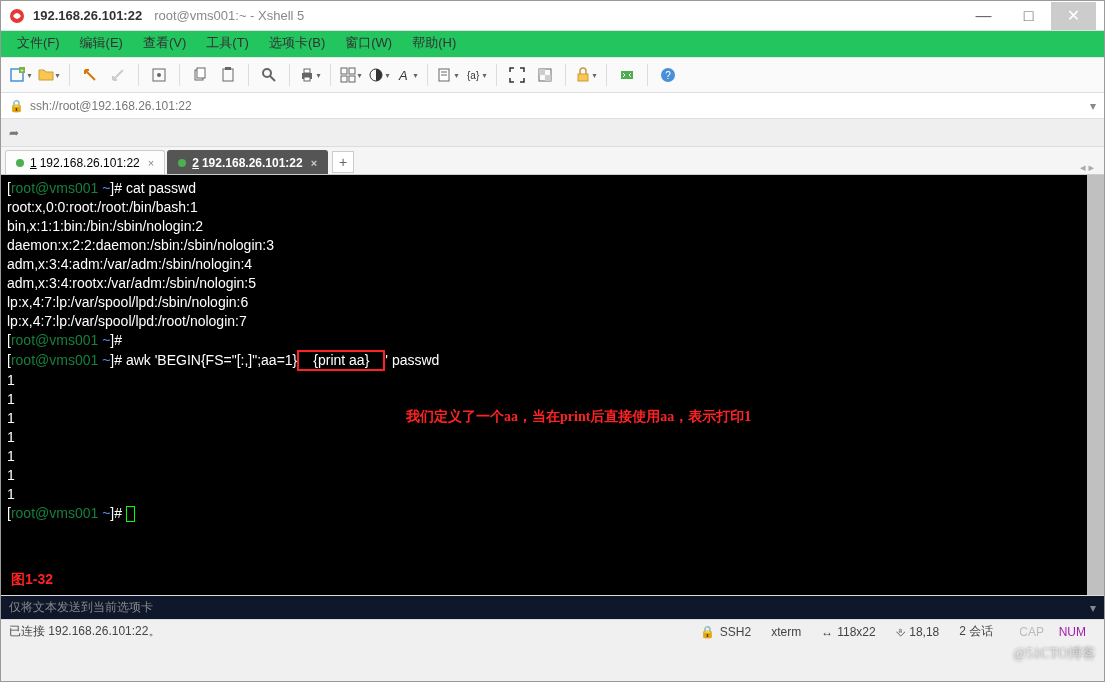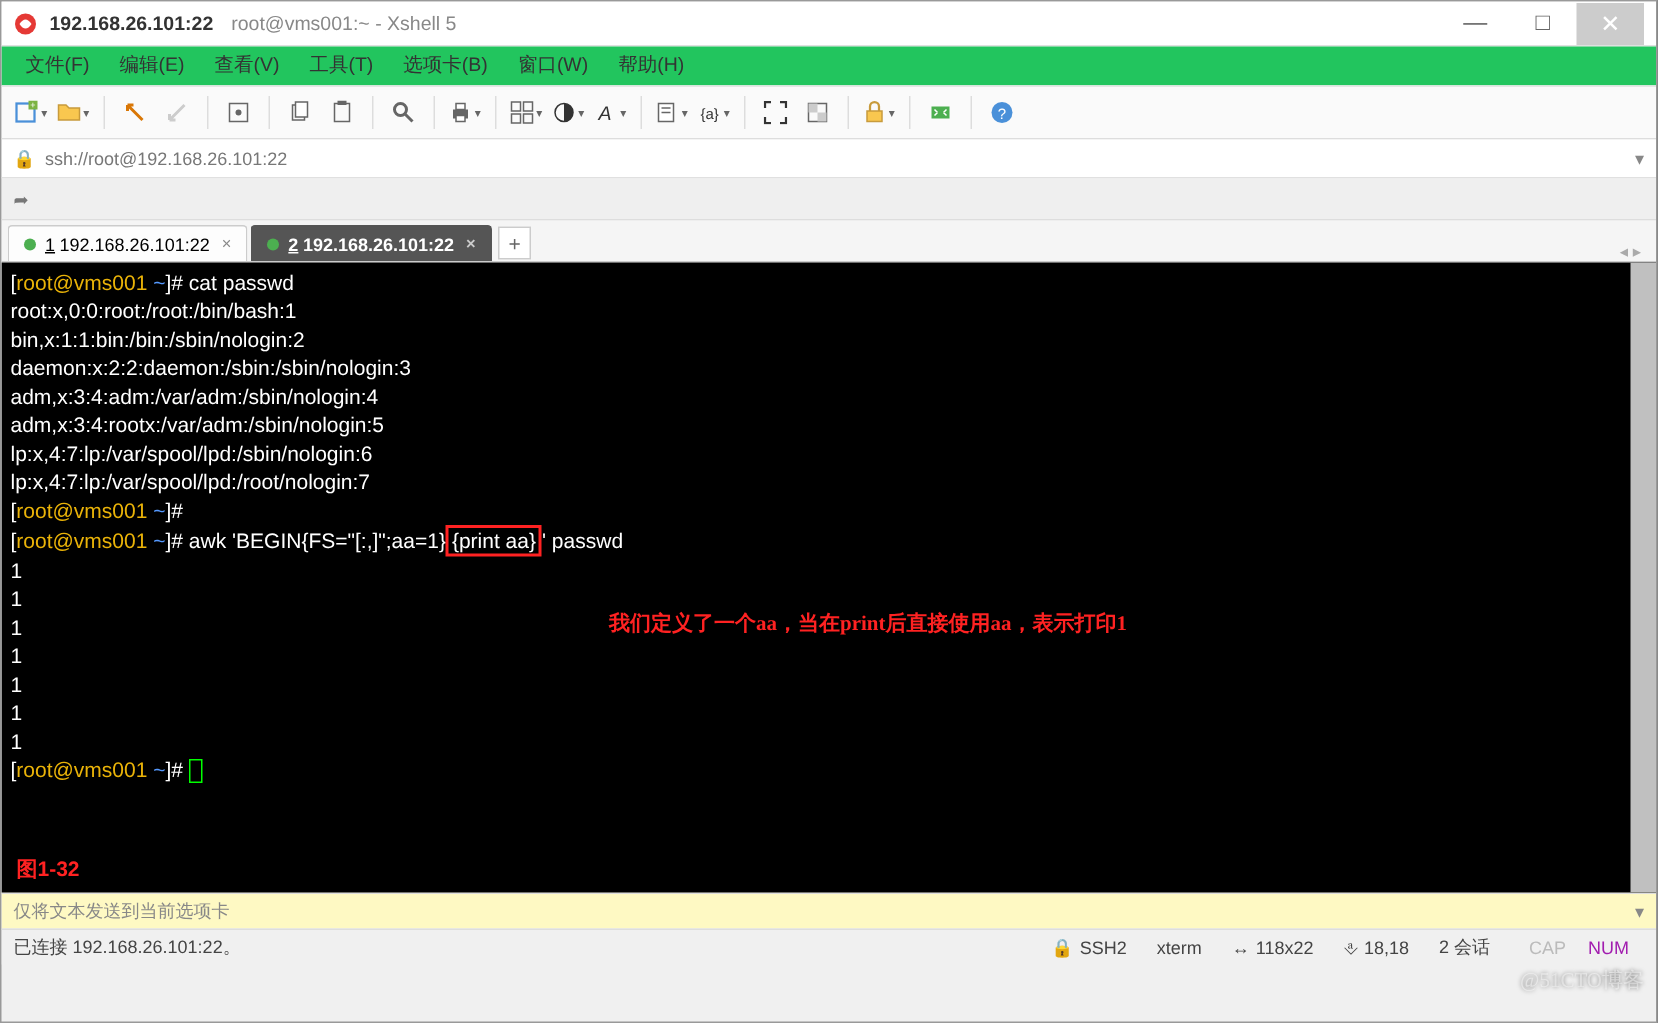--- a/index.html
+++ b/index.html
@@ -41,31 +41,31 @@
 .tab .dot { width: 8px; height: 8px; border-radius: 50%; background: #4caf50; margin-right: 6px; }
 .tab .num { text-decoration: underline; margin-right: 3px; }
 .tab .x { margin-left: 8px; color: #888; font-size: 11px; }
 .tab.active .x { color: #ccc; }
 .tab-add { width: 22px; height: 22px; border: 1px solid #ccc; display: flex; align-items: center; justify-content: center; font-size: 14px; color: #666; background: #fff; margin-left: 2px; margin-bottom: 1px; }
 .tab-nav { margin-left: auto; color: #aaa; font-size: 11px; padding-right: 6px; }
 
 
 .terminal { background: #000; color: #fff; font-family: "Consolas", "Courier New", monospace; font-size: 14px; line-height: 19px; padding: 4px 6px; height: 420px; position: relative; overflow: hidden; }
 .terminal .line { white-space: pre; }
-.prompt-user { color: #eab308; }
+.prompt-user { color: #15803d; }
 .prompt-path { color: #5599ff; }
 .cursor { display: inline-block; width: 9px; height: 16px; border: 1px solid #00ff00; vertical-align: middle; }
-.hl-box { border: 2px solid #ff2222; padding: 0 2px; display: inline-block; line-height: 17px; }
+.hl-box { border: 2px solid #ff2222; padding: 0 14px; display: inline-block; line-height: 17px; }
 .annot { color: #ff2222; font-family: "Microsoft YaHei", sans-serif; font-size: 14px; font-weight: bold; position: absolute; }
 .fig-label { color: #ff2222; font-family: "Microsoft YaHei", sans-serif; font-weight: bold; position: absolute; bottom: 6px; left: 10px; font-size: 14px; }
 .term-scroll { position: absolute; right: 0; top: 0; width: 17px; height: 100%; background: #f0f0f0; }
 .term-scroll .thumb { background: #c0c0c0; width: 100%; height: 100%; }
 
 
-.sendbar { height: 24px; background: #fef9c3; border-top: 1px solid #ddd; display: flex; align-items: center; padding: 0 8px; font-size: 12px; color: #888; }
+.sendbar { height: 24px; background: #0f172a; border-top: 1px solid #ddd; display: flex; align-items: center; padding: 0 8px; font-size: 12px; color: #888; }
 .statusbar { height: 24px; background: #f0f0f0; border-top: 1px solid #ddd; display: flex; align-items: center; padding: 0 8px; font-size: 12px; color: #444; text-align: center; }
 .statusbar .sp { flex: 1; }
 .statusbar .seg { padding: 0 10px; display: flex; align-items: center; gap: 4px; }
 
 
 .watermark { position: absolute; right: 8px; bottom: 18px; font-size: 14px; color: rgba(255,255,255,0.45); font-family: "Microsoft YaHei"; text-shadow: 0 0 3px rgba(0,0,0,0.5); pointer-events: none; }
 </style>
 </head>
 <body>
 

